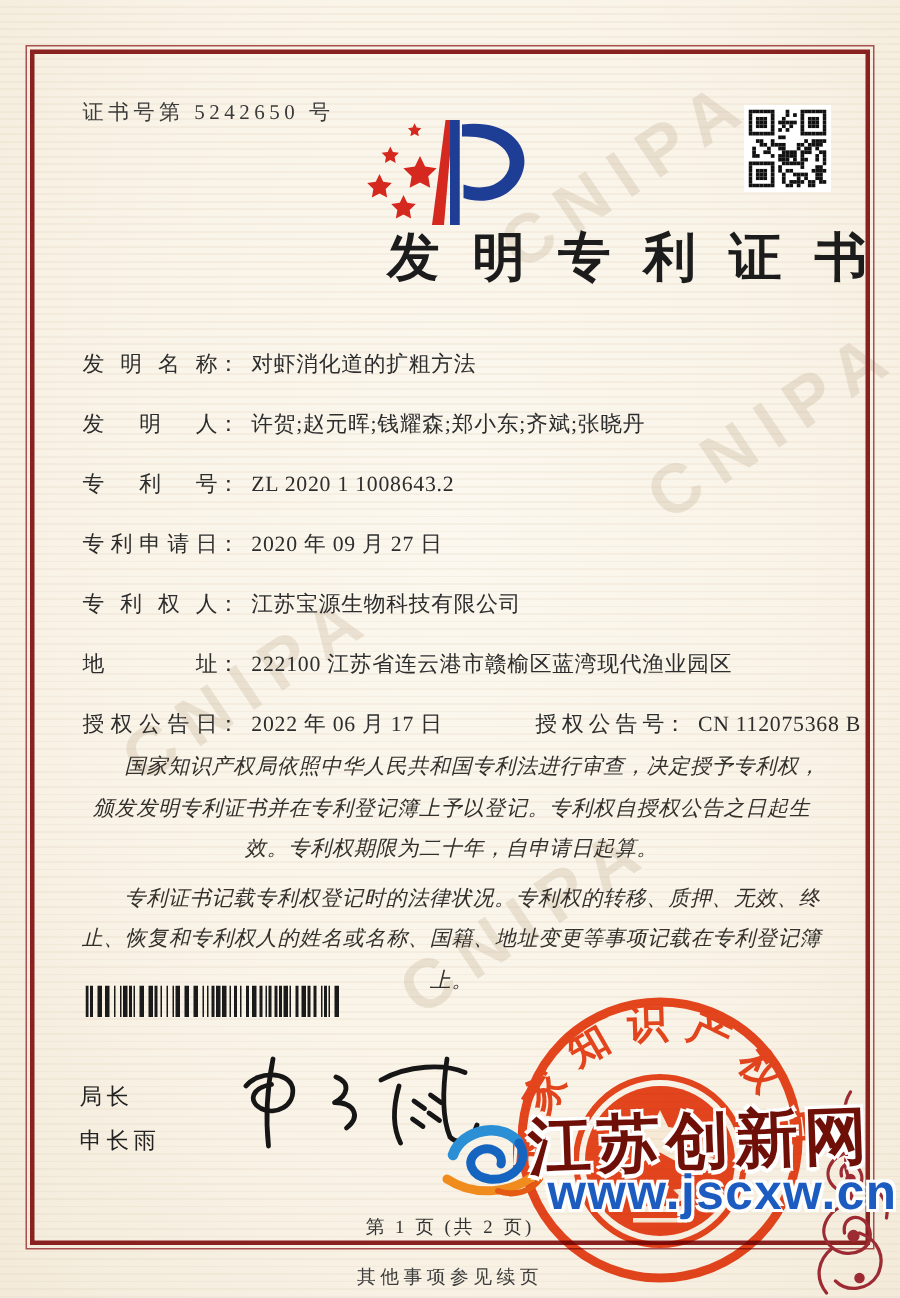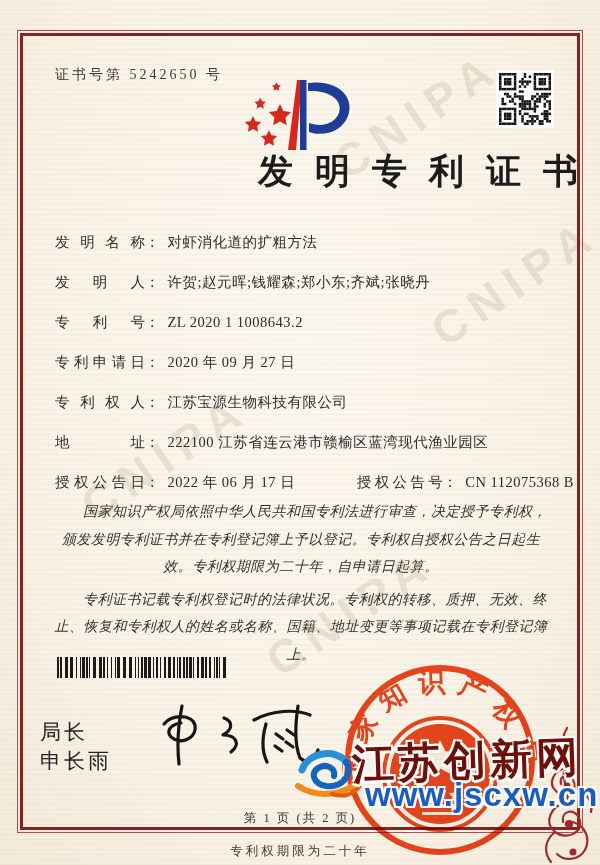--- a/index.html
+++ b/index.html
@@ -35,21 +35,21 @@
   .f-value{letter-spacing:.5px;}
   .grant-col2{margin-left:58px;}
   .grant-col2 .f-label{width:86px;}
   
   .body-text{position:absolute;left:54px;width:494px;top:498px;z-index:3;
     font-size:14px;line-height:27.5px;color:#33302c;font-style:italic;text-align:center;}
   .body-text p{margin:0 0 5px 0;text-indent:2em;letter-spacing:.5px;}
   
   .barcode{position:absolute;left:57px;top:657px;width:170px;height:21px;z-index:3;}
   
-  .sig-block{position:absolute;left:40px;top:718px;z-index:3;font-size:21px;letter-spacing:3px;color:#222;line-height:29px;}
+  .sig-block{position:absolute;left:53px;top:718px;z-index:3;font-size:15px;letter-spacing:3px;color:#222;line-height:29px;}
   .sig-svg{position:absolute;left:148px;top:692px;z-index:3;}
   
   .seal{position:absolute;left:342px;top:662px;width:196px;height:196px;z-index:4;opacity:.92;mix-blend-mode:multiply;}
   
   .wm-logo{position:absolute;left:288px;top:740px;width:80px;height:66px;z-index:6;}
   .wm-site{position:absolute;left:352px;top:733px;z-index:6;
     font-size:42px;font-weight:bold;color:#6e1008;letter-spacing:4px;transform:rotate(-2deg);white-space:nowrap;
     text-shadow:-2px -2px 0 #fff,2px -2px 0 #fff,-2px 2px 0 #fff,2px 2px 0 #fff,0 3px 0 #fff;}
   .wm-url{position:absolute;left:328px;top:776px;z-index:6;
     font-family:"Liberation Sans",sans-serif;font-size:33px;font-weight:bold;color:#1c5cc0;letter-spacing:1px;white-space:nowrap;
@@ -444,15 +444,15 @@
       <path d="M46 96 C58 100 64 112 58 124 C52 134 38 136 30 128"></path>
       <path d="M28 106 C18 114 16 126 24 136"></path>
       <path d="M52 64 C60 68 66 76 64 86"></path>
       <circle cx="40" cy="60" r="2.4" fill="#9c2b33"></circle>
       <circle cx="42" cy="98" r="3" fill="#9c2b33"></circle>
       <circle cx="46" cy="126" r="2.4" fill="#9c2b33"></circle>
     </g>
   </svg>
 
   <div class="page-num">第 1 页 (共 2 页)</div>
-  <div class="footer-note">专利权期限为二十年</div>
+  <div class="footer-note">其他事项参见续页</div>
 
 </div>
 
 </body></html>

